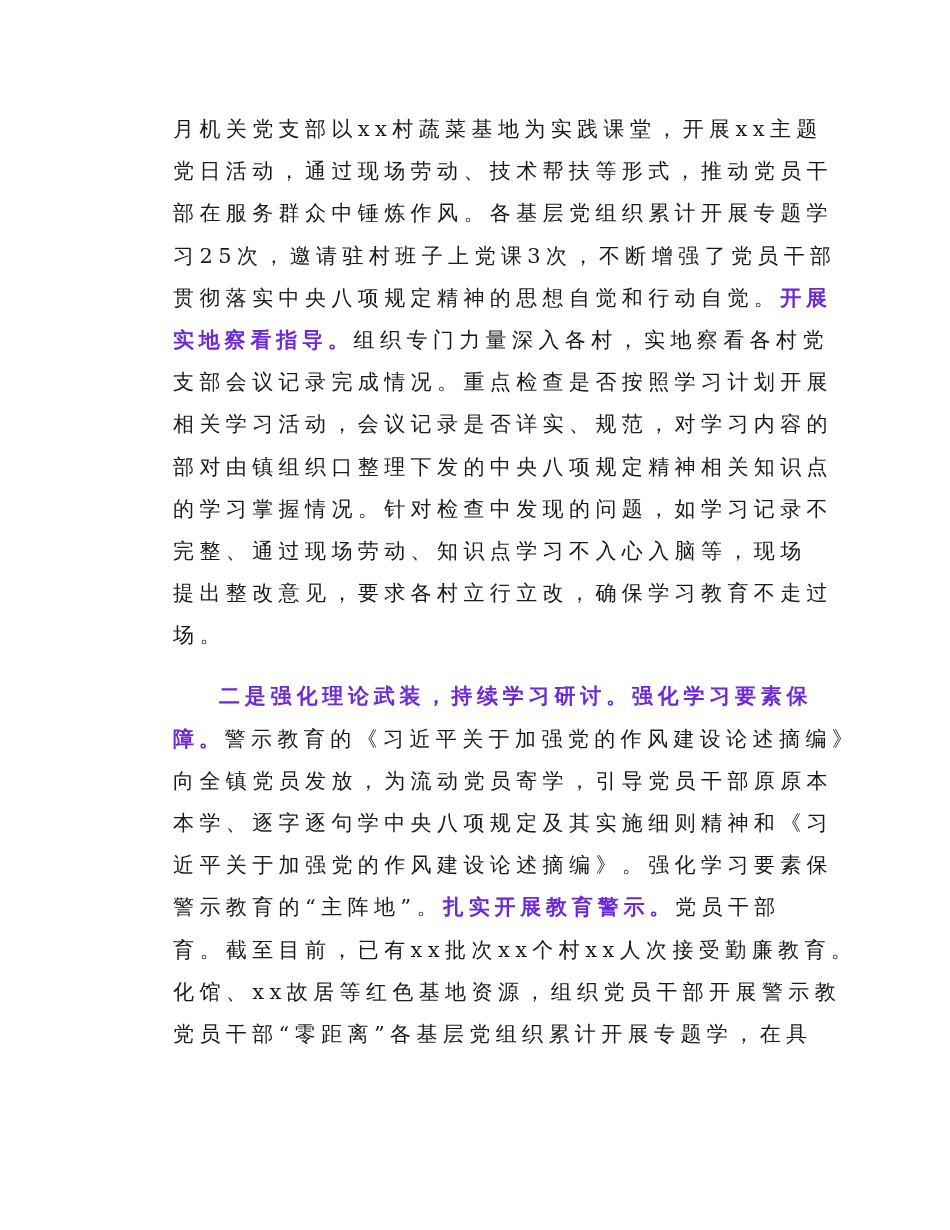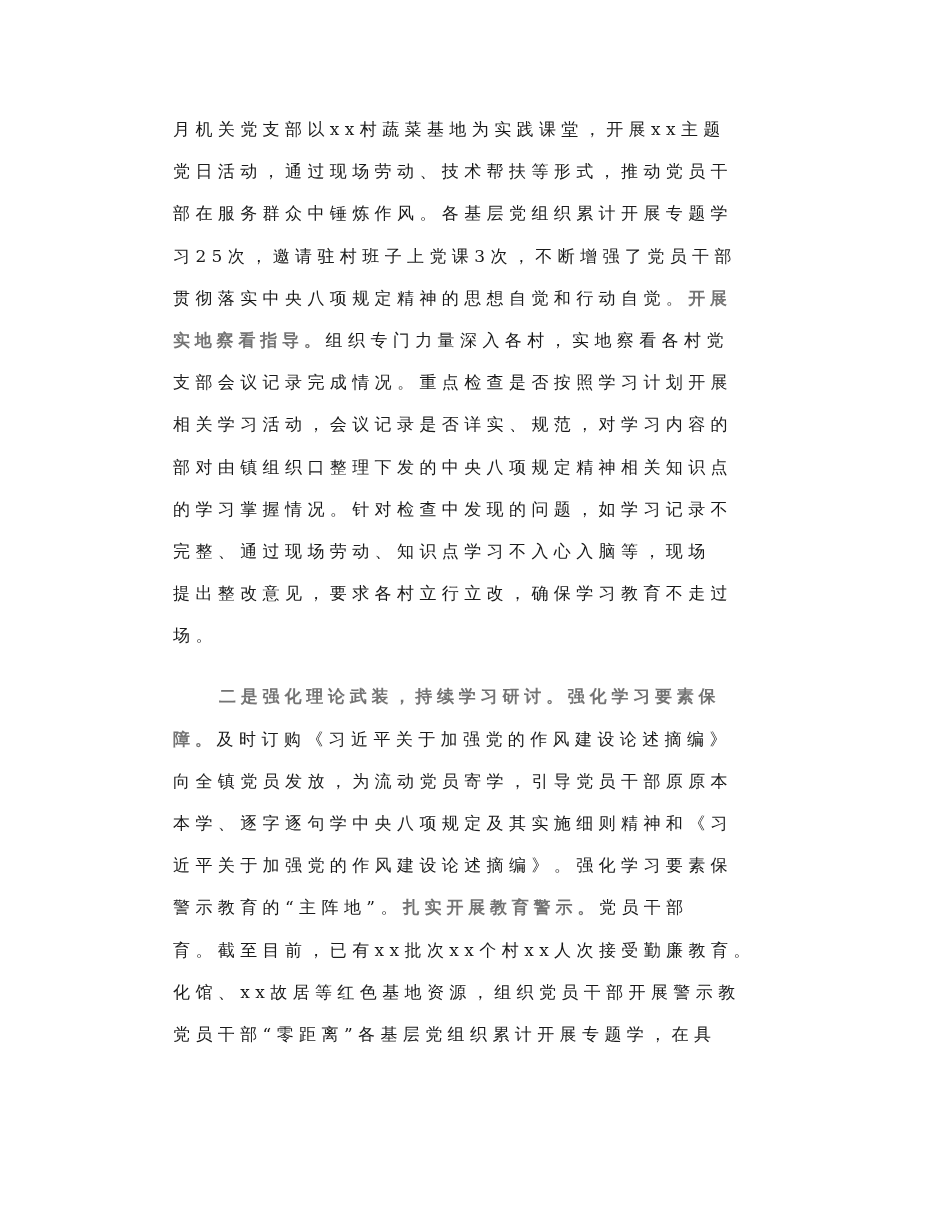--- a/index.html
+++ b/index.html
@@ -4,23 +4,23 @@
 <style>
   html, body { margin: 0; padding: 0; background: #ffffff; }
   body { width: 950px; height: 1230px; position: relative; overflow: hidden; }
   .page {
     position: absolute; left: 173px; top: 108px; width: 622px;
     font-family: "DejaVu Serif", "Liberation Serif", serif;
     color: #1a1a1a;
   }
   .line {
     display: block; height: 42.2px; line-height: 42.2px;
-    font-size: 17px; white-space: nowrap; letter-spacing: 5.4px;
+    font-size: 21px; white-space: nowrap; letter-spacing: 5.4px;
   }
-  .line b { font-family: "DejaVu Sans", "Liberation Sans", sans-serif; font-weight: bold; color: #737373; letter-spacing: 4.8px; }
+  .line b { font-family: "DejaVu Sans", "Liberation Sans", sans-serif; font-weight: bold; color: #6d28d9; letter-spacing: 4.8px; }
   .para-gap { height: 19px; }
   .indent { padding-left: 46px; }
 </style>
 </head>
 <body>
 
 <div class="page" id="doc">
     <div>
       <div class="line"><span>月机关党支部以xx村蔬菜基地为实践课堂，开展xx主题</span></div>
       <div class="line"><span>党日活动，通过现场劳动、技术帮扶等形式，推动党员干</span></div>
@@ -32,21 +32,21 @@
       <div class="line"><span>相关学习活动，会议记录是否详实、规范，对学习内容的</span></div>
       <div class="line"><span>部对由镇组织口整理下发的中央八项规定精神相关知识点</span></div>
       <div class="line"><span>的学习掌握情况。针对检查中发现的问题，如学习记录不</span></div>
       <div class="line"><span>完整、通过现场劳动、知识点学习不入心入脑等，现场</span></div>
       <div class="line"><span>提出整改意见，要求各村立行立改，确保学习教育不走过</span></div>
       <div class="line"><span>场。</span></div>
     </div>
     <div class="para-gap"></div>
     <div>
       <div class="line indent"><b>二是强化理论武装，持续学习研讨。强化学习要素保</b></div>
-      <div class="line"><b>障。</b><span>及时订购《习近平关于加强党的作风建设论述摘编》</span></div>
+      <div class="line"><b>障。</b><span>警示教育的《习近平关于加强党的作风建设论述摘编》</span></div>
       <div class="line"><span>向全镇党员发放，为流动党员寄学，引导党员干部原原本</span></div>
       <div class="line"><span>本学、逐字逐句学中央八项规定及其实施细则精神和《习</span></div>
       <div class="line"><span>近平关于加强党的作风建设论述摘编》。强化学习要素保</span></div>
       <div class="line"><span>警示教育的“主阵地”。</span><b>扎实开展教育警示。</b><span>党员干部</span></div>
       <div class="line"><span>育。截至目前，已有xx批次xx个村xx人次接受勤廉教育。</span></div>
       <div class="line"><span>化馆、xx故居等红色基地资源，组织党员干部开展警示教</span></div>
       <div class="line"><span>党员干部“零距离”各基层党组织累计开展专题学，在具</span></div>
     </div>
   </div>
 

